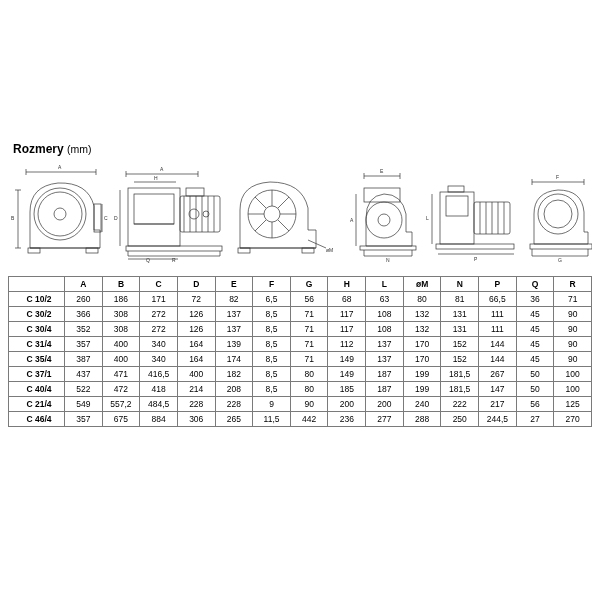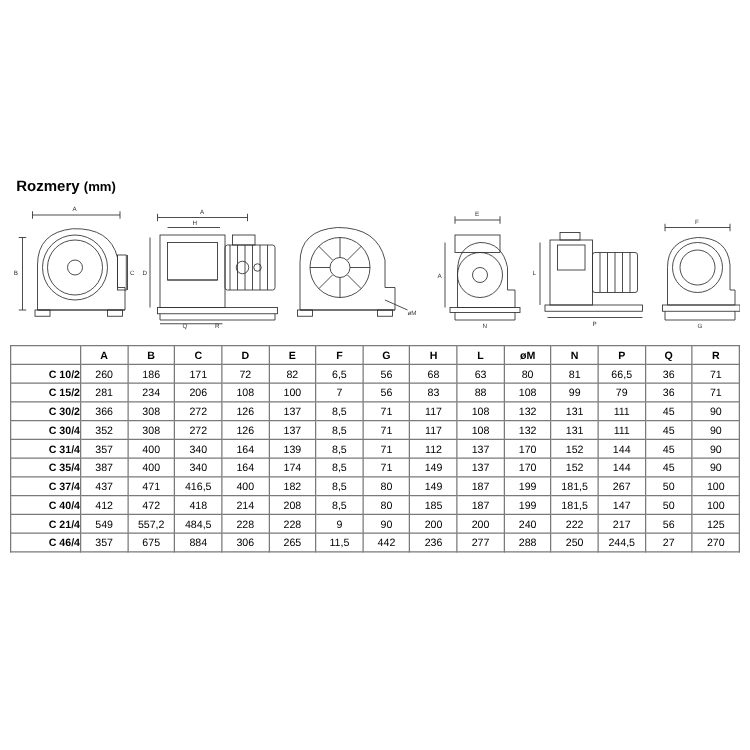--- a/index.html
+++ b/index.html
@@ -20,21 +20,21 @@
     height: 600px;
   }
   .title {
     position: absolute;
     left: 13px;
     top: 142px;
     font-size: 12px;
     font-weight: bold;
   }
   .title .unit {
-    font-weight: bold;
+    font-weight: normal;
     font-size: 10.5px;
   }
   .drawings {
     position: absolute;
     left: 8px;
     top: 160px;
     width: 584px;
     height: 112px;
   }
   .drawings svg {
@@ -61,21 +61,21 @@
     font-weight: normal;
     color: #000;
   }
   table.dims thead th {
     font-weight: bold;
     font-size: 8.5px;
     background: #ffffff;
   }
   table.dims tbody td.model {
     font-weight: bold;
-    text-align: right;
+    text-align: center;
     padding-left: 5px;
     margin-left: 48px;
   }
   table.dims col.c-model { width: 56px; }
 </style>
 </head>
 <body>
 
 <div class="page">
 
@@ -280,37 +280,20 @@
           <td>56</td>
           <td>68</td>
           <td>63</td>
           <td>80</td>
           <td>81</td>
           <td>66,5</td>
           <td>36</td>
           <td>71</td>
         </tr>
         <tr>
-          <td class="model">C 15/2</td>
-          <td>281</td>
-          <td>234</td>
-          <td>206</td>
-          <td>108</td>
-          <td>100</td>
-          <td>7</td>
-          <td>56</td>
-          <td>83</td>
-          <td>88</td>
-          <td>108</td>
-          <td>99</td>
-          <td>79</td>
-          <td>36</td>
-          <td>71</td>
-        </tr>
-        <tr>
           <td class="model">C 30/2</td>
           <td>366</td>
           <td>308</td>
           <td>272</td>
           <td>126</td>
           <td>137</td>
           <td>8,5</td>
           <td>71</td>
           <td>117</td>
           <td>108</td>
@@ -365,39 +348,39 @@
           <td>71</td>
           <td>149</td>
           <td>137</td>
           <td>170</td>
           <td>152</td>
           <td>144</td>
           <td>45</td>
           <td>90</td>
         </tr>
         <tr>
-          <td class="model">C 37/4</td>
+          <td class="model">C 37/1</td>
           <td>437</td>
           <td>471</td>
           <td>416,5</td>
           <td>400</td>
           <td>182</td>
           <td>8,5</td>
           <td>80</td>
           <td>149</td>
           <td>187</td>
           <td>199</td>
           <td>181,5</td>
           <td>267</td>
           <td>50</td>
           <td>100</td>
         </tr>
         <tr>
           <td class="model">C 40/4</td>
-          <td>412</td>
+          <td>522</td>
           <td>472</td>
           <td>418</td>
           <td>214</td>
           <td>208</td>
           <td>8,5</td>
           <td>80</td>
           <td>185</td>
           <td>187</td>
           <td>199</td>
           <td>181,5</td>

